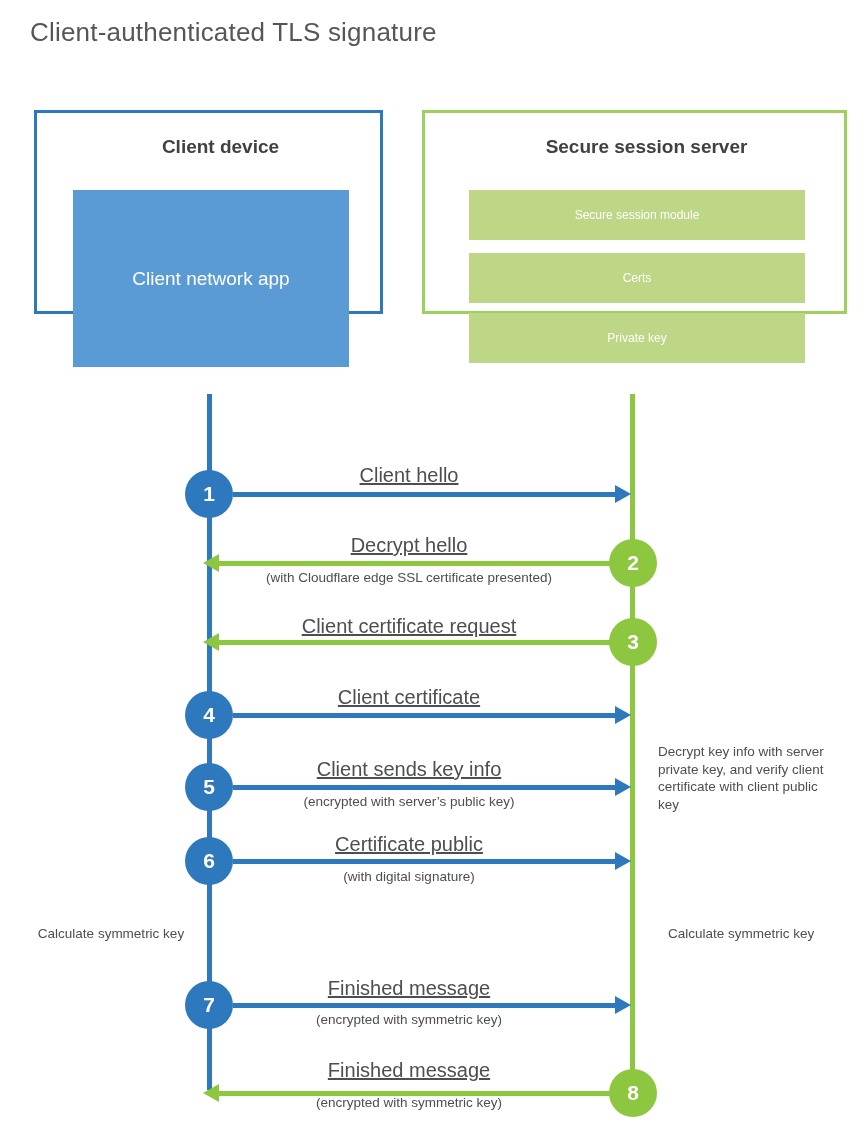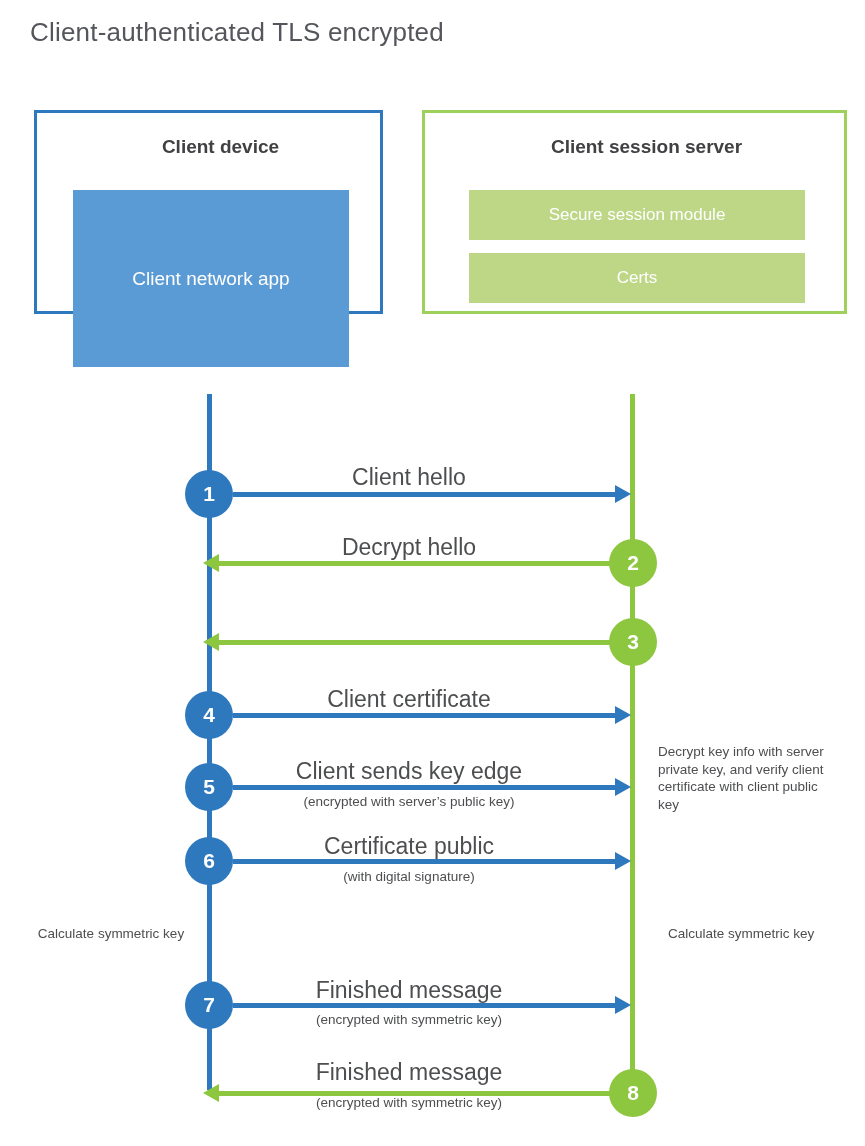--- a/index.html
+++ b/index.html
@@ -16,21 +16,21 @@
   .entity-box{position:absolute;top:110px;height:204px;background:#fff;box-sizing:border-box;padding-left:24px;}
   .client-box{left:34px;width:349px;border:3px solid var(--blue);}
   .server-box{left:422px;width:425px;border:3px solid var(--green-border);}
   .entity-title{margin-top:23px;text-align:center;font-size:19px;font-weight:bold;color:var(--text-dark);}
 
   .client-app{position:absolute;left:36px;top:77px;width:276px;height:177px;background:var(--blue-fill);
     color:#fff;font-size:19px;display:flex;align-items:center;justify-content:center;text-align:center;line-height:26px;}
   .client-app span{display:block;max-width:165px;}
 
   .server-module{position:absolute;left:44px;width:336px;height:50px;background:var(--green-fill);
-    color:#fff;font-size:17px;display:flex;align-items:center;justify-content:center;}
+    color:#fff;font-size:12px;display:flex;align-items:center;justify-content:center;}
   .m0{top:77px}.m1{top:140px}.m2{top:200px}
 
   .lifeline{position:absolute;width:5px;}
   .lifeline.blue{left:207px;top:394px;height:696px;background:var(--blue);}
   .lifeline.green{left:630px;top:394px;height:701px;background:var(--green);}
 
   .badge{position:absolute;width:48px;height:48px;border-radius:50%;color:#fff;font-size:21px;font-weight:bold;
     display:flex;align-items:center;justify-content:center;}
   .badge.blue{left:185px;background:var(--blue);}
   .badge.green{left:609px;background:var(--green);}
@@ -39,79 +39,82 @@
   .arrow .shaft{position:absolute;top:6.5px;height:5px;}
   .arrow.right{left:233px;width:398px;}
   .arrow.right .shaft{left:0;right:13px;background:var(--blue);}
   .arrow.right .head{position:absolute;right:0;top:0;width:0;height:0;
     border-top:9px solid transparent;border-bottom:9px solid transparent;border-left:16px solid var(--blue);}
   .arrow.left{left:203px;width:408px;}
   .arrow.left .shaft{left:13px;right:0;background:var(--green);}
   .arrow.left .head{position:absolute;left:0;top:0;width:0;height:0;
     border-top:9px solid transparent;border-bottom:9px solid transparent;border-right:16px solid var(--green);}
 
-  .msg{position:absolute;left:210px;width:398px;text-align:center;font-size:23px;color:var(--text-gray);}
+  .msg{position:absolute;left:210px;width:398px;text-align:center;font-size:20px;color:var(--text-gray);text-decoration:underline;}
   .sub{position:absolute;left:210px;width:398px;text-align:center;font-size:13.5px;color:var(--text-gray);}
 
   .note{position:absolute;font-size:13.5px;color:var(--text-gray);line-height:17.5px;}
   .note.decrypt{left:658px;top:743px;width:182px;}
   .note.calc-left{left:36px;top:925px;width:150px;text-align:center;}
   .note.calc-right{left:668px;top:925px;width:150px;}
 </style>
 </head>
 <body>
 
 <div class="canvas">
 
-  <div class="page-title">Client-authenticated TLS encrypted</div>
+  <div class="page-title">Client-authenticated TLS signature</div>
 
   <div class="entity-box client-box">
     <div class="entity-title">Client device</div>
     <div class="client-app">
       <span>Client network app</span>
     </div>
   </div>
 
   <div class="entity-box server-box">
-    <div class="entity-title">Client session server</div>
+    <div class="entity-title">Secure session server</div>
     <div class="server-module m0">Secure session module</div>
     <div class="server-module m1">Certs</div>
+    <div class="server-module m2">Private key</div>
   </div>
 
   <div class="lifeline blue"></div>
   <div class="lifeline green"></div>
 
   <div class="msg" style="top:464px">Client hello</div>
   <div class="arrow right" style="top:485px">
     <div class="shaft"></div>
     <div class="head"></div>
   </div>
   <div class="badge blue" style="top:470px">1</div>
 
   <div class="msg" style="top:534px">Decrypt hello</div>
   <div class="arrow left" style="top:554px">
     <div class="shaft"></div>
     <div class="head"></div>
   </div>
+  <div class="sub" style="top:570px">(with Cloudflare edge SSL certificate presented)</div>
   <div class="badge green" style="top:539px">2</div>
 
+  <div class="msg" style="top:615px">Client certificate request</div>
   <div class="arrow left" style="top:633px">
     <div class="shaft"></div>
     <div class="head"></div>
   </div>
   <div class="badge green" style="top:618px">3</div>
 
   <div class="msg" style="top:686px">Client certificate</div>
   <div class="arrow right" style="top:706px">
     <div class="shaft"></div>
     <div class="head"></div>
   </div>
   <div class="badge blue" style="top:691px">4</div>
 
-  <div class="msg" style="top:758px">Client sends key edge</div>
+  <div class="msg" style="top:758px">Client sends key info</div>
   <div class="arrow right" style="top:778px">
     <div class="shaft"></div>
     <div class="head"></div>
   </div>
   <div class="sub" style="top:794px">(encrypted with server’s public key)</div>
   <div class="badge blue" style="top:763px">5</div>
 
   <div class="msg" style="top:833px">Certificate public</div>
   <div class="arrow right" style="top:852px">
     <div class="shaft"></div>

